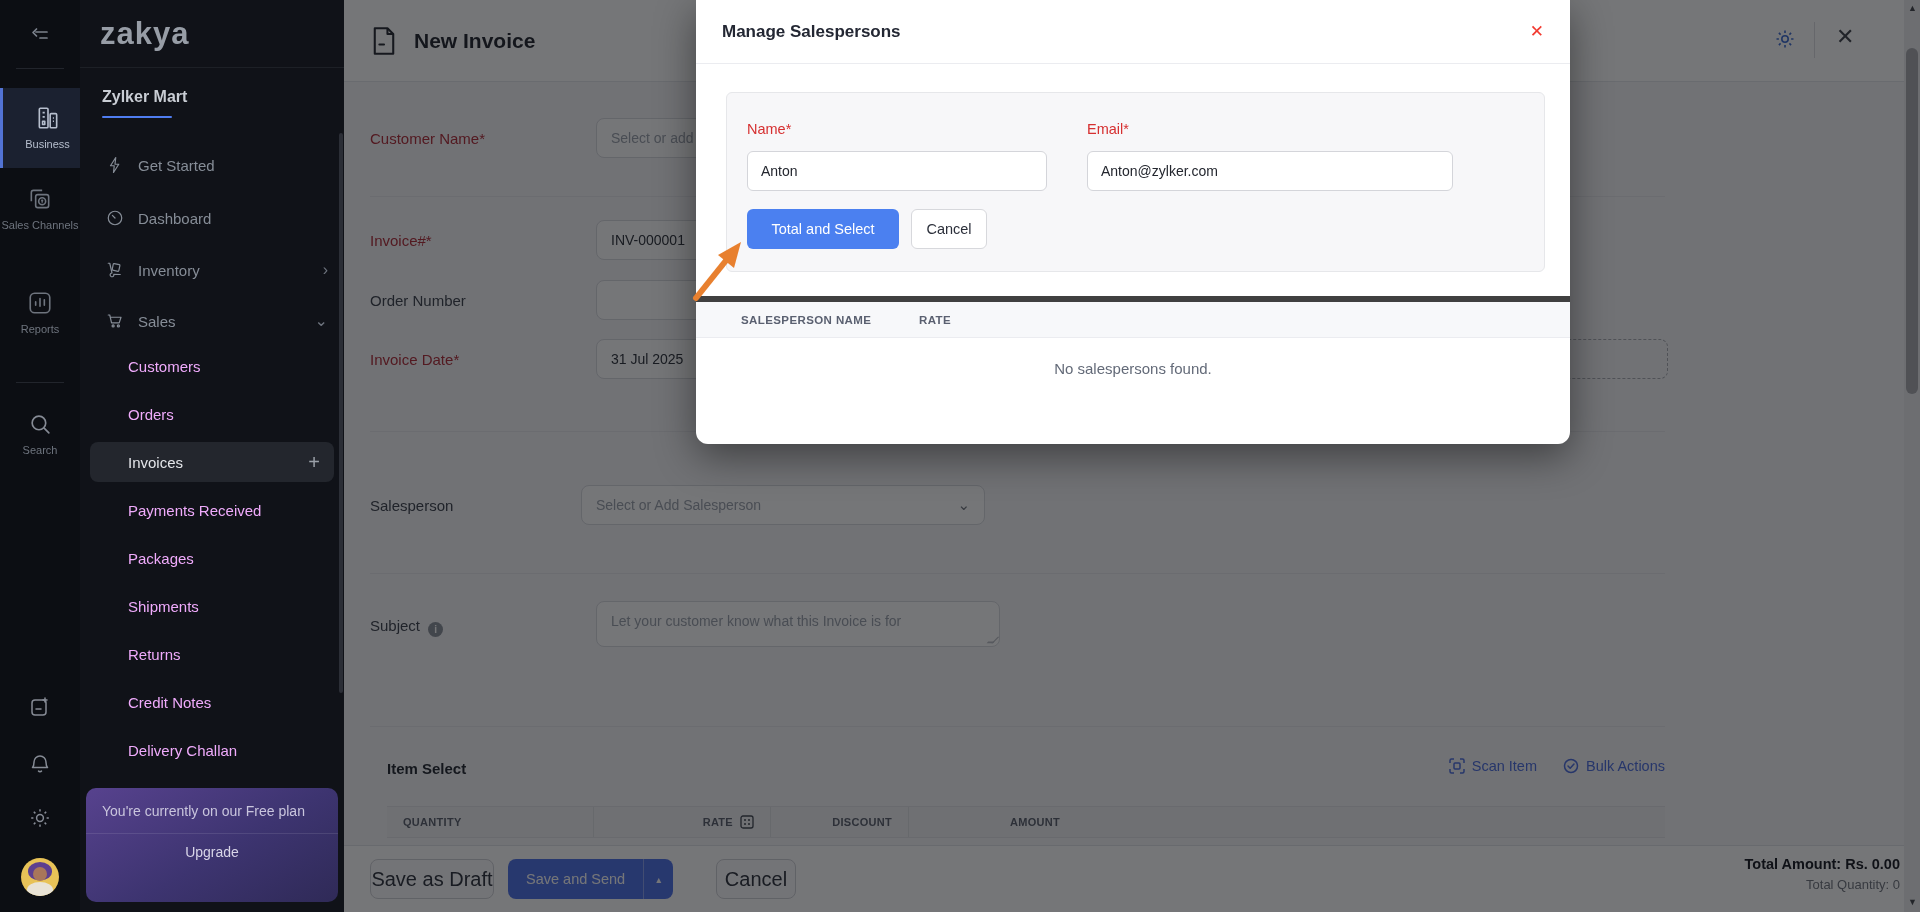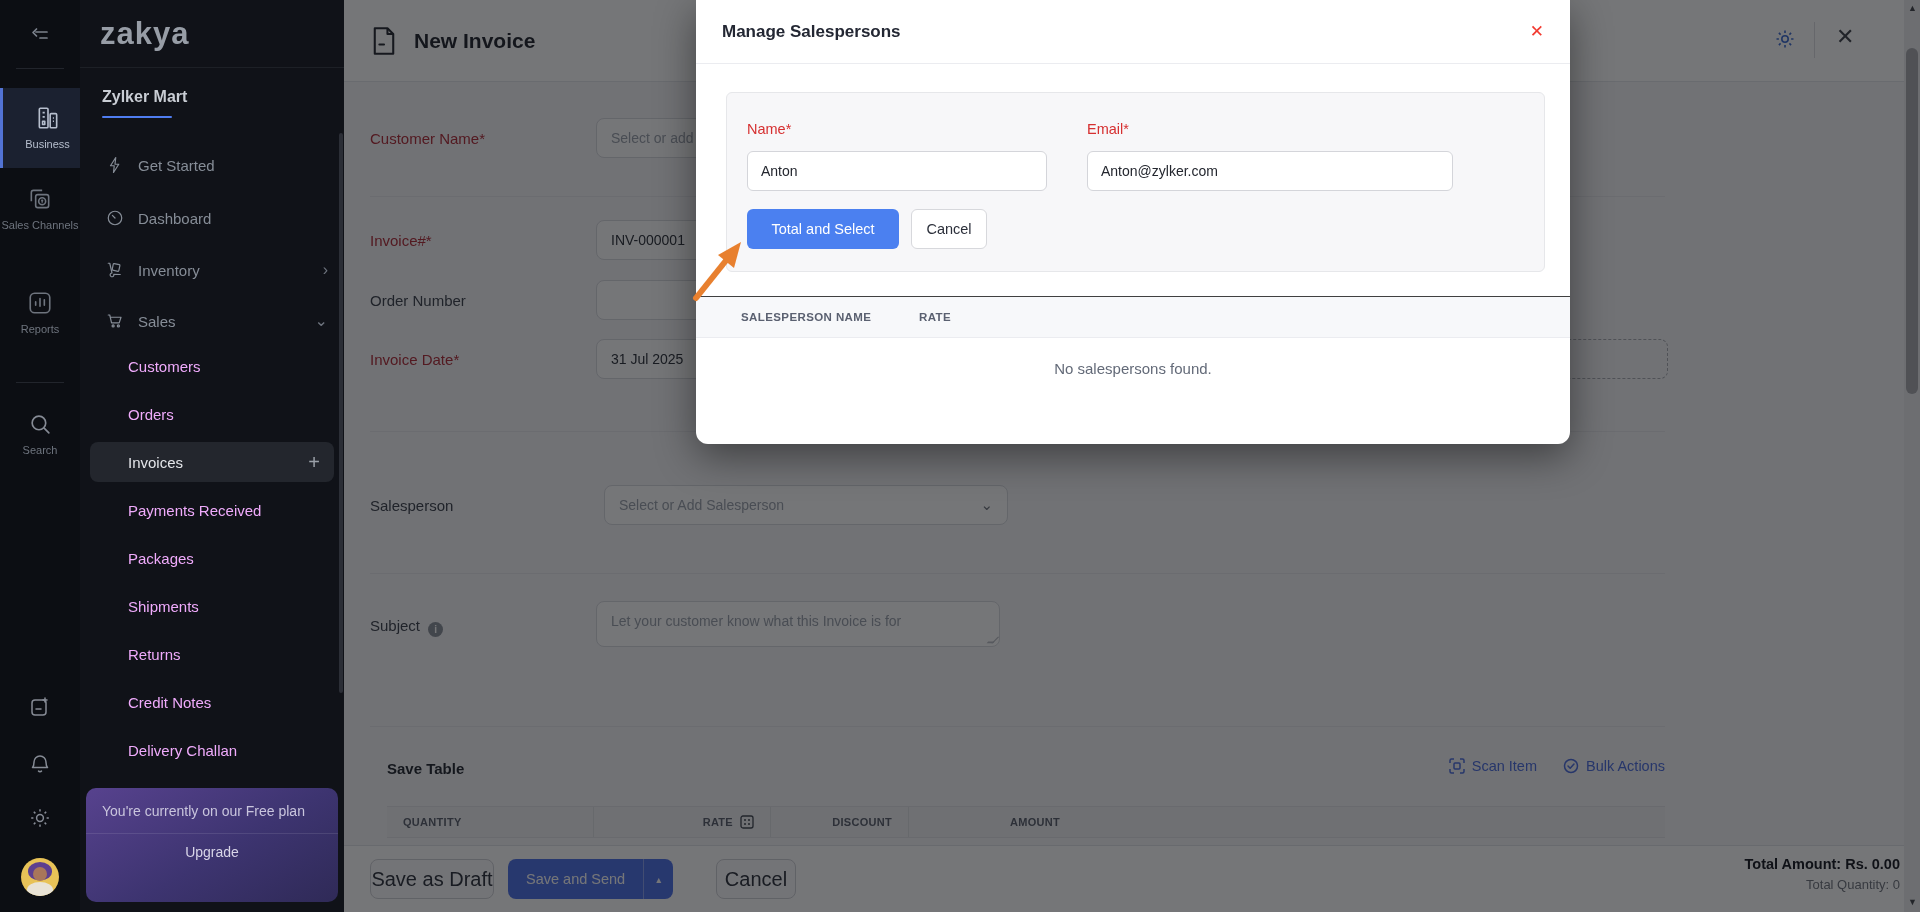--- a/index.html
+++ b/index.html
@@ -49,21 +49,21 @@
   .m-title { font-size:21px; font-weight:bold; color:#1e222b; }
   .hdr-gear { position:absolute; left:1430px; top:28px; color:#3a6ad0; cursor:pointer; }
   .hdr-vdiv { position:absolute; left:1470px; top:22px; width:1px; height:36px; background:#dcdde1; }
   .hdr-close { position:absolute; left:1492px; top:24px; font-size:22px; color:#3c4048; cursor:pointer; }
 
   .fld-label { position:absolute; left:26px; font-size:15px; color:#3a3f4a; }
   .fld-label.req { color:#b02a37; }
   .inp { position:absolute; left:252px; width:404px; height:40px; background:#fff; border:1px solid #d8d9de; border-radius:8px; padding:0 14px; font-size:14px; color:#2b2f38; font-family:"Liberation Sans", sans-serif; }
   .inp::placeholder, textarea.inp::placeholder { color:#9aa0ab; }
   .inp-dashed { position:absolute; width:213px; height:40px; background:transparent; border:1px dashed #a9abb2; border-radius:8px; padding:0 14px; font-size:14px; color:#2b2f38; display:flex; align-items:center; }
-  .select-box { position:absolute; left:260px; width:404px; height:40px; background:#fff; border:1px solid #d8d9de; border-radius:8px; padding:0 14px; display:flex; align-items:center; cursor:pointer;gap:30px; }
+  .select-box { position:absolute; left:237px; width:404px; height:40px; background:#fff; border:1px solid #d8d9de; border-radius:8px; padding:0 14px; display:flex; align-items:center; cursor:pointer;gap:30px; }
   .select-ph { flex:1; font-size:14px; color:#9aa0ab; }
   .select-chev { color:#6c717b; font-size:15px; }
   textarea.inp { padding-top:11px; resize:none; height:46px; }
   .resize-corner { position:absolute; left:645px; width:8px; height:8px; border-right:2px solid #b9bbc2; border-bottom:2px solid #b9bbc2; transform:skewX(-45deg) scale(.8); }
   .hdiv { position:absolute; left:26px; width:1295px; height:1px; background:#e7e8ec; }
   .info-dot { display:inline-flex; align-items:center; justify-content:center; width:15px; height:15px; border-radius:50%; background:#8a8f99; color:#fff; font-size:10px; font-weight:bold; margin-left:8px; vertical-align:-2px; }
 
   
   .it-title { position:absolute; left:43px; top:760px; font-size:15px; font-weight:bold; color:#1f232c; }
   .it-actions { position:absolute; right:255px; top:758px; display:flex; gap:26px; }
@@ -95,21 +95,21 @@
   
   .modal { position:absolute; left:696px; top:0; width:874px; height:444px; background:#fff; border-radius:0 0 12px 12px; box-shadow:0 12px 40px rgba(0,0,0,.45); z-index:10; }
   .mo-head { position:absolute; left:0; top:0; width:874px; height:64px; border-bottom:1px solid #ebecf0; display:flex; align-items:center; padding:8px 26px; }
   .mo-title { font-size:17px; font-weight:bold; color:#232733; flex:1; }
   .mo-close { font-size:17px; color:#f23b31; cursor:pointer; }
   .mo-panel { position:absolute; left:30px; top:92px; width:819px; height:180px; background:#f7f7f9; border:1px solid #e6e7ea; border-radius:6px; }
   .mo-lab { position:absolute; top:28px; font-size:14.5px; color:#d63031; }
   .mo-inp { position:absolute; top:58px; height:40px; background:#fff; border:1px solid #d4d5da; border-radius:6px; padding:0 13px; font-size:14px; color:#23262e; font-family:"Liberation Sans", sans-serif; }
   .mo-btn-save { position:absolute; left:20px; top:116px; width:152px; height:40px; background:#4b80f0; border-radius:6px; color:#fff; font-size:14.5px; display:flex; align-items:center; justify-content:center; cursor:pointer; }
   .mo-btn-cancel { position:absolute; left:184px; top:116px; width:76px; height:40px; background:#fff; border:1px solid #d7d8dc; border-radius:6px; color:#2b2f3a; font-size:14.5px; display:flex; align-items:center; justify-content:center; cursor:pointer; }
-  .sp-head { position:absolute; left:0; top:296px; width:874px; height:42px; background:#f7f8fa; border-top:1px solid #404040; border-bottom:1px solid #ebecf0; display:flex; align-items:center; }
+  .sp-head { position:absolute; left:0; top:296px; width:874px; height:42px; background:#f7f8fa; border-top:6px solid #404040; border-bottom:1px solid #ebecf0; display:flex; align-items:center; }
   .sp-col { font-size:11.5px; font-weight:bold; letter-spacing:.4px; color:#5a6070; }
   .sp-col.c1 { margin-left:45px; width:178px; }
   .sp-empty { position:absolute; left:0; top:360px; width:874px; text-align:center; font-size:15px; color:#636a78; }
 
   .ann-arrow { position:absolute; left:686px; top:234px; z-index:12; }
 </style>
 </head>
 <body>
 
 <div class="stage">
@@ -160,21 +160,21 @@
     </div>
     <div class="hdiv" style="top:573px;"></div>
 
     <div class="fld-label" style="top:617px;">
       <span>Subject</span><span class="info-dot">i</span>
     </div>
     <textarea class="inp" style="top: 601px;" placeholder="Let your customer know what this Invoice is for"></textarea>
     <div class="resize-corner" style="top:636px;"></div>
     <div class="hdiv" style="top:726px;"></div>
 
-    <div class="it-title">Save Table</div>
+    <div class="it-title">Item Select</div>
     <div class="it-actions">
       <div class="it-action">
         <span>
           <svg width="16" height="16" viewBox="0 0 16 16" fill="none" stroke="#4a6bdf" stroke-width="1.5">
             <path d="M1 5V2.5A1.5 1.5 0 0 1 2.5 1H5M11 1h2.5A1.5 1.5 0 0 1 15 2.5V5M15 11v2.5a1.5 1.5 0 0 1-1.5 1.5H11M5 15H2.5A1.5 1.5 0 0 1 1 13.5V11"></path>
             <rect x="5" y="5" width="6" height="6" rx="1"></rect>
           </svg>
         </span>
         <span>Scan Item</span>
       </div>

